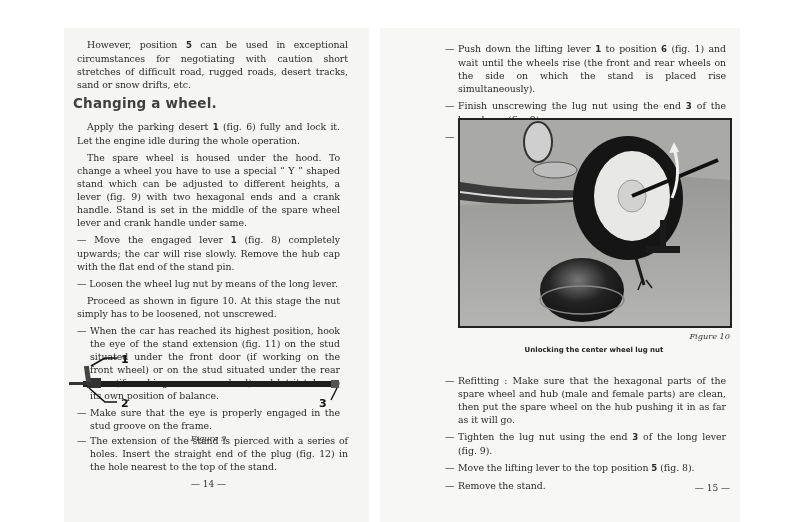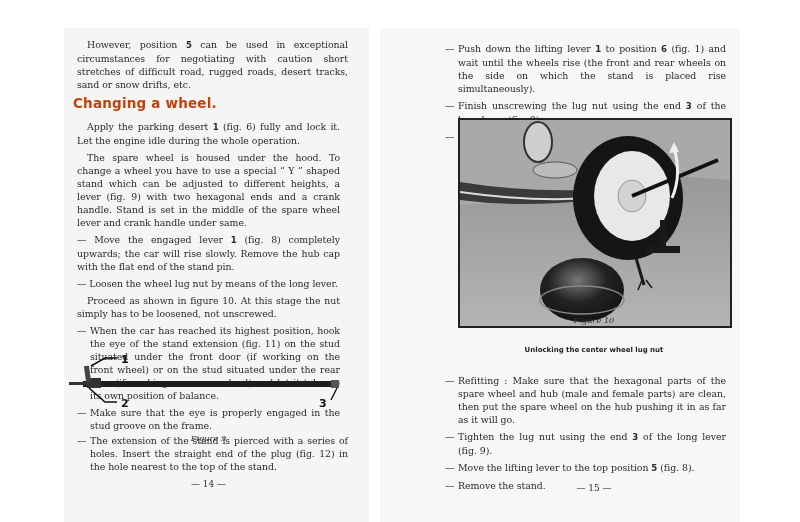--- a/index.html
+++ b/index.html
@@ -23,21 +23,21 @@
   .indent { text-indent: 10px; }
   .gap { margin-top: 3px; }
   b.num { font-family: "DejaVu Sans", sans-serif; font-weight: bold; font-size: 8.6px; }
 
   .item { display: flex; }
   .item .dash { flex: 0 0 13px; }
   .item .txt { flex: 1; text-align: justify; }
 
   h2 {
     font-family: "DejaVu Sans", sans-serif; font-weight: bold;
-    font-size: 13.5px; margin: 0; letter-spacing: 0.2px; color: #c2410c;
+    font-size: 13.5px; margin: 0; letter-spacing: 0.2px; color: #404040;
   }
 
   .fig-caption {
     font-style: italic; font-size: 8.2px; text-align: center; color: #333;
   }
   .fig-sub {
     font-family: "DejaVu Sans", sans-serif; font-weight: bold;
     font-size: 7px; text-align: center; color: #222;
   }
   .page-num { font-size: 9px; text-align: center; color: #333; }
@@ -151,21 +151,21 @@
 
     <line x1="176" y1="138" x2="184" y2="165" stroke="#1a1a1a" stroke-width="3"></line>
     <path d="M182,160 L178,170 M186,160 L192,168" stroke="#1a1a1a" stroke-width="1.5"></path>
 
     <ellipse cx="122" cy="170" rx="42" ry="32" fill="url(#cap)"></ellipse>
     <ellipse cx="122" cy="180" rx="42" ry="14" fill="none" stroke="#888" stroke-width="1.5"></ellipse>
   </svg>
 </div>
 
 <div class="page right" style="top:0;">
-  <div class="fig-caption" style="position:absolute; top:315px; width:272px;">Figure 10</div>
+  <div class="fig-caption" style="position:absolute; top:331px; width:272px;text-align:right;">Figure 10</div>
   <div class="fig-sub" style="position:absolute; top:346px; width:272px;">Unlocking the center wheel lug nut</div>
 
   <div style="position:absolute; top:370px; width:272px;">
     <div class="item" style="margin-left:-13px;">
         <span class="dash">—</span>
         <span class="txt">Refitting : Make sure that the hexagonal parts of the spare wheel and hub (male and female parts) are clean, then put the spare wheel on the hub pushing it in as far as it will go.</span>
       </div>
     <div class="item gap" style="margin-left:-13px;">
         <span class="dash">—</span>
         <span class="txt"><span>Tighten the lug nut using the end </span><b class="num">3</b><span> of the long lever (fig. 9).</span></span>
@@ -173,14 +173,14 @@
     <div class="item gap" style="margin-left:-13px;">
         <span class="dash">—</span>
         <span class="txt"><span>Move the lifting lever to the top position </span><b class="num">5</b><span> (fig. 8).</span></span>
       </div>
     <div class="item gap" style="margin-left:-13px;">
         <span class="dash">—</span>
         <span class="txt">Remove the stand.</span>
       </div>
   </div>
 
-  <div class="page-num" style="position:absolute; top:483px; width:272px;">— 15 —</div>
+  <div class="page-num" style="position:absolute; top:483px; width:272px;text-align:right;">— 15 —</div>
 </div>
 
 </body></html>

